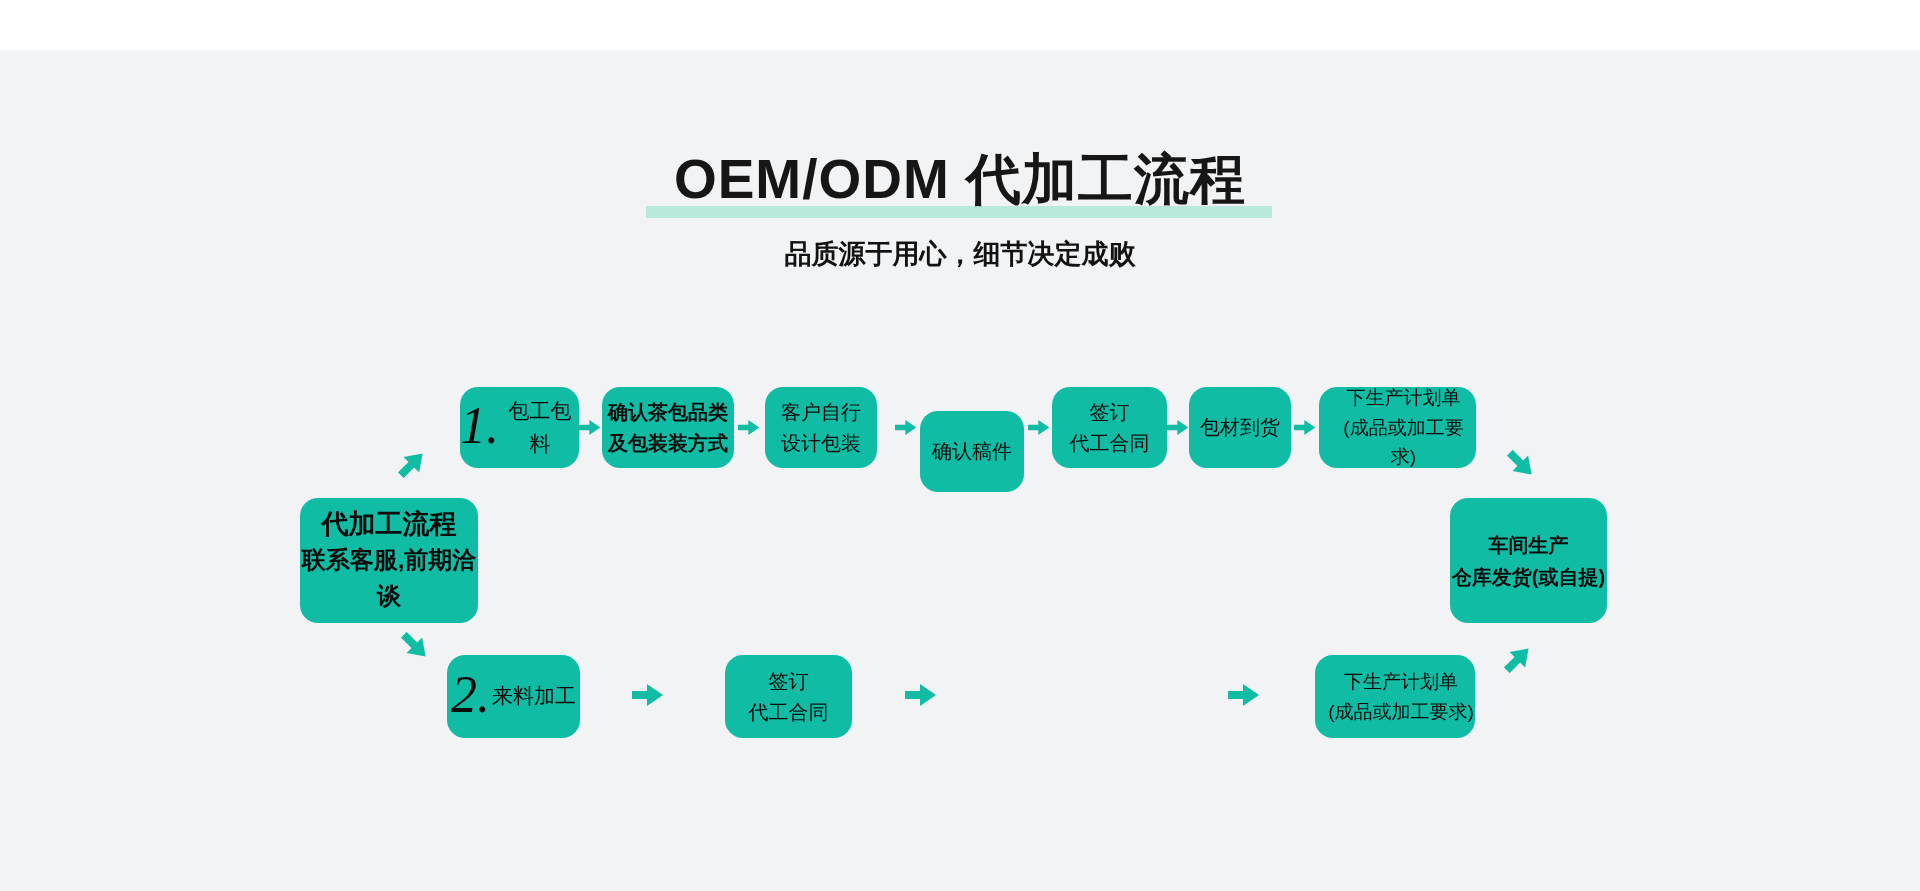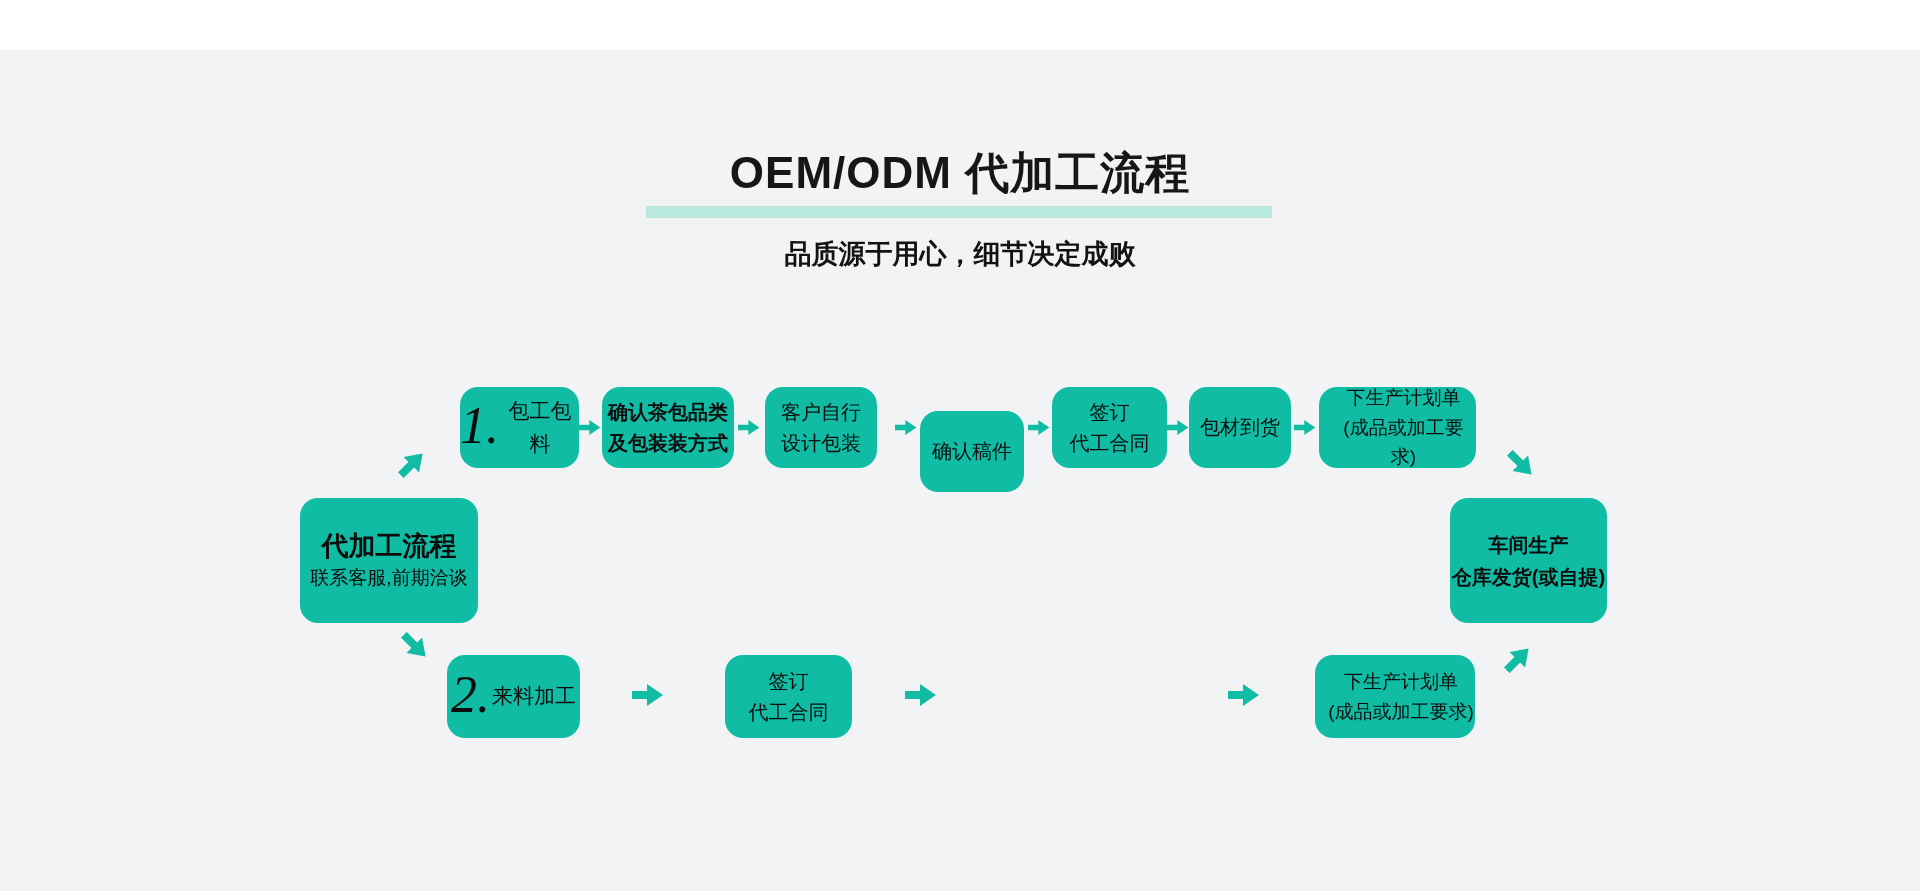--- a/index.html
+++ b/index.html
@@ -20,21 +20,21 @@
     position:absolute;left:0;top:0;width:1920px;height:50px;
     background:var(--topbar);
   }
   
   .title-underline{
     position:absolute;left:646px;top:206px;width:626px;height:12px;
     background:var(--accent-light);
   }
   .page-title{
     position:absolute;left:0;top:148px;width:100%;
-    text-align:center;font-size:44px;font-weight:700;color:#161616;
+    text-align:center;font-size:55px;font-weight:700;color:#161616;
     letter-spacing:1px;line-height:1.15;
   }
   .page-subtitle{
     position:absolute;left:0;top:236px;width:100%;
     text-align:center;font-size:27px;font-weight:600;color:var(--text);
   }
   
   .box,.node{
     position:absolute;background:var(--accent);color:#0c0c0c;
     display:flex;flex-direction:column;align-items:center;justify-content:center;
@@ -44,21 +44,21 @@
   .node{border-radius:18px;}
   .box.tight{font-size:19px;padding-left:12px;}
   .numrow{flex-direction:row;align-items:center;}
   .numrow .num{
     font-size:52px;font-style:italic;font-weight:400;line-height:1;
     font-family:"Liberation Serif","DejaVu Serif",serif;
     margin-right:2px;margin-top:-4px;
   }
   .numrow .numlabel{font-size:21px;}
   .node .node-title{font-size:27px;font-weight:700;line-height:1.3;}
-  .node .node-sub{font-size:19px;font-weight:400;line-height:1.5;}
+  .node .node-sub{font-size:24px;font-weight:700;line-height:1.5;}
   .node .node-line{font-size:20px;font-weight:600;line-height:1.6;}
   
   .arrow{position:absolute;}
   .arrow svg{display:block;width:100%;height:100%;}
   .arrow svg polygon{fill:var(--accent);}
   .rot-down{transform:rotate(45deg);}
   .rot-up{transform:rotate(-45deg);}
 </style>
 </head>
 <body>

